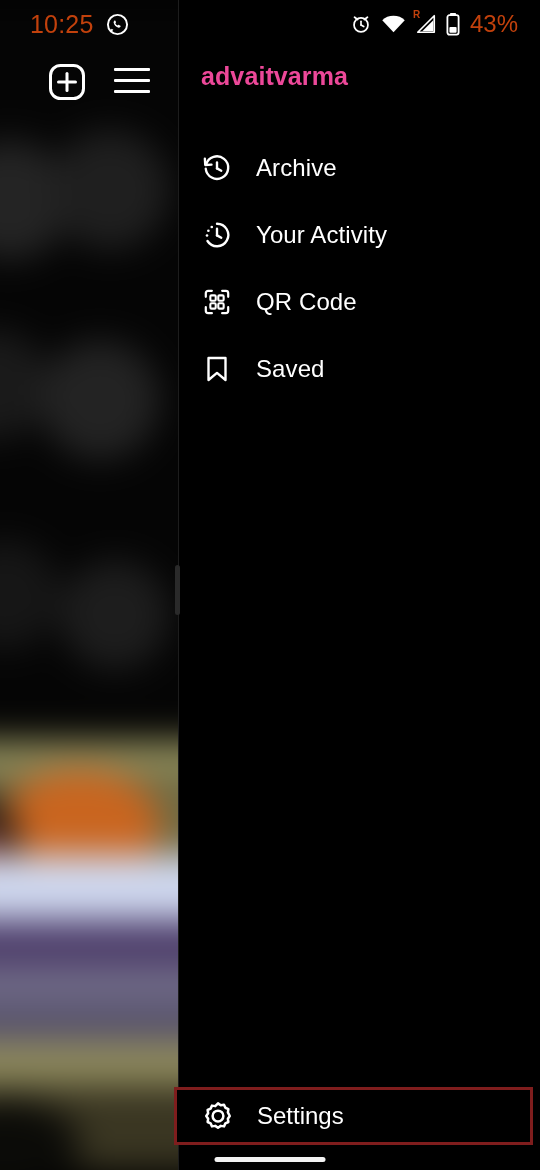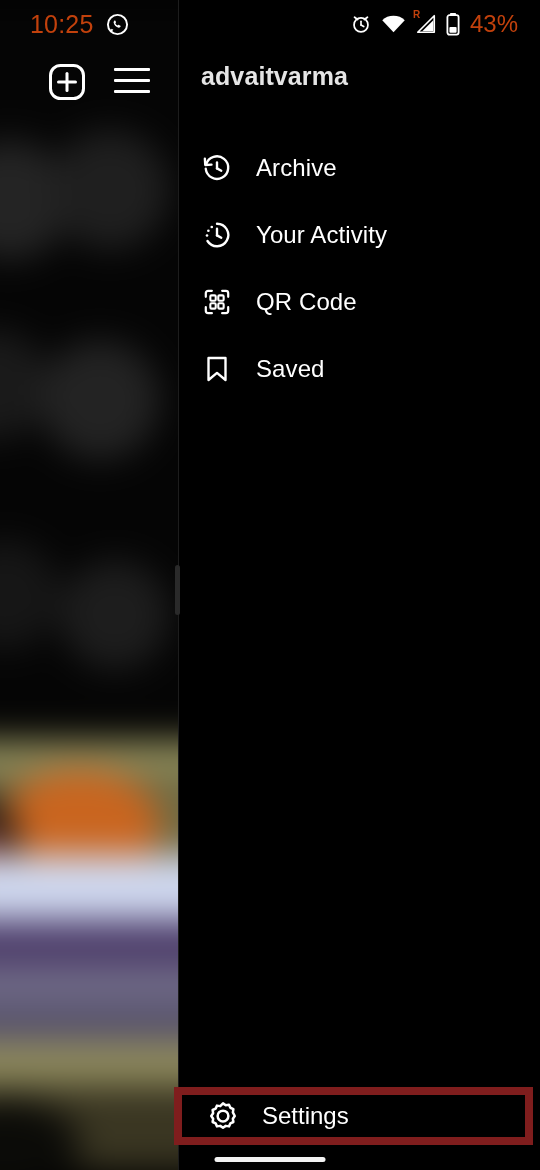--- a/index.html
+++ b/index.html
@@ -129,21 +129,21 @@
     width: 5px; height: 50px;
     background: #2a2a2a;
     border-radius: 3px;
     z-index: 21;
   }
   #drawer-username {
     position: absolute;
     left: 22px; top: 62px;
     font-size: 25px;
     font-weight: 700;
-    color: #e5e5e5;
+    color: #ec4899;
     letter-spacing: 0.1px;
   }
 
   #menu-list {
     position: absolute;
     left: 0; top: 134px;
     width: 362px;
   }
   .menu-item {
     display: flex;
@@ -162,21 +162,21 @@
     font-size: 24px;
     color: #ffffff;
     letter-spacing: 0.1px;
   }
 
   
   #settings-row {
     position: absolute;
     left: 174px; top: 1087px;
     width: 359px; height: 58px;
-    border: 8px solid #7f1d1d;
+    border: 3px solid #7f1d1d;
     box-sizing: border-box;
     z-index: 30;
     background: #000;
   }
   #settings-inner {
     display: flex;
     align-items: center;
     height: 100%;
     padding-left: 25px;
     box-sizing: border-box;

